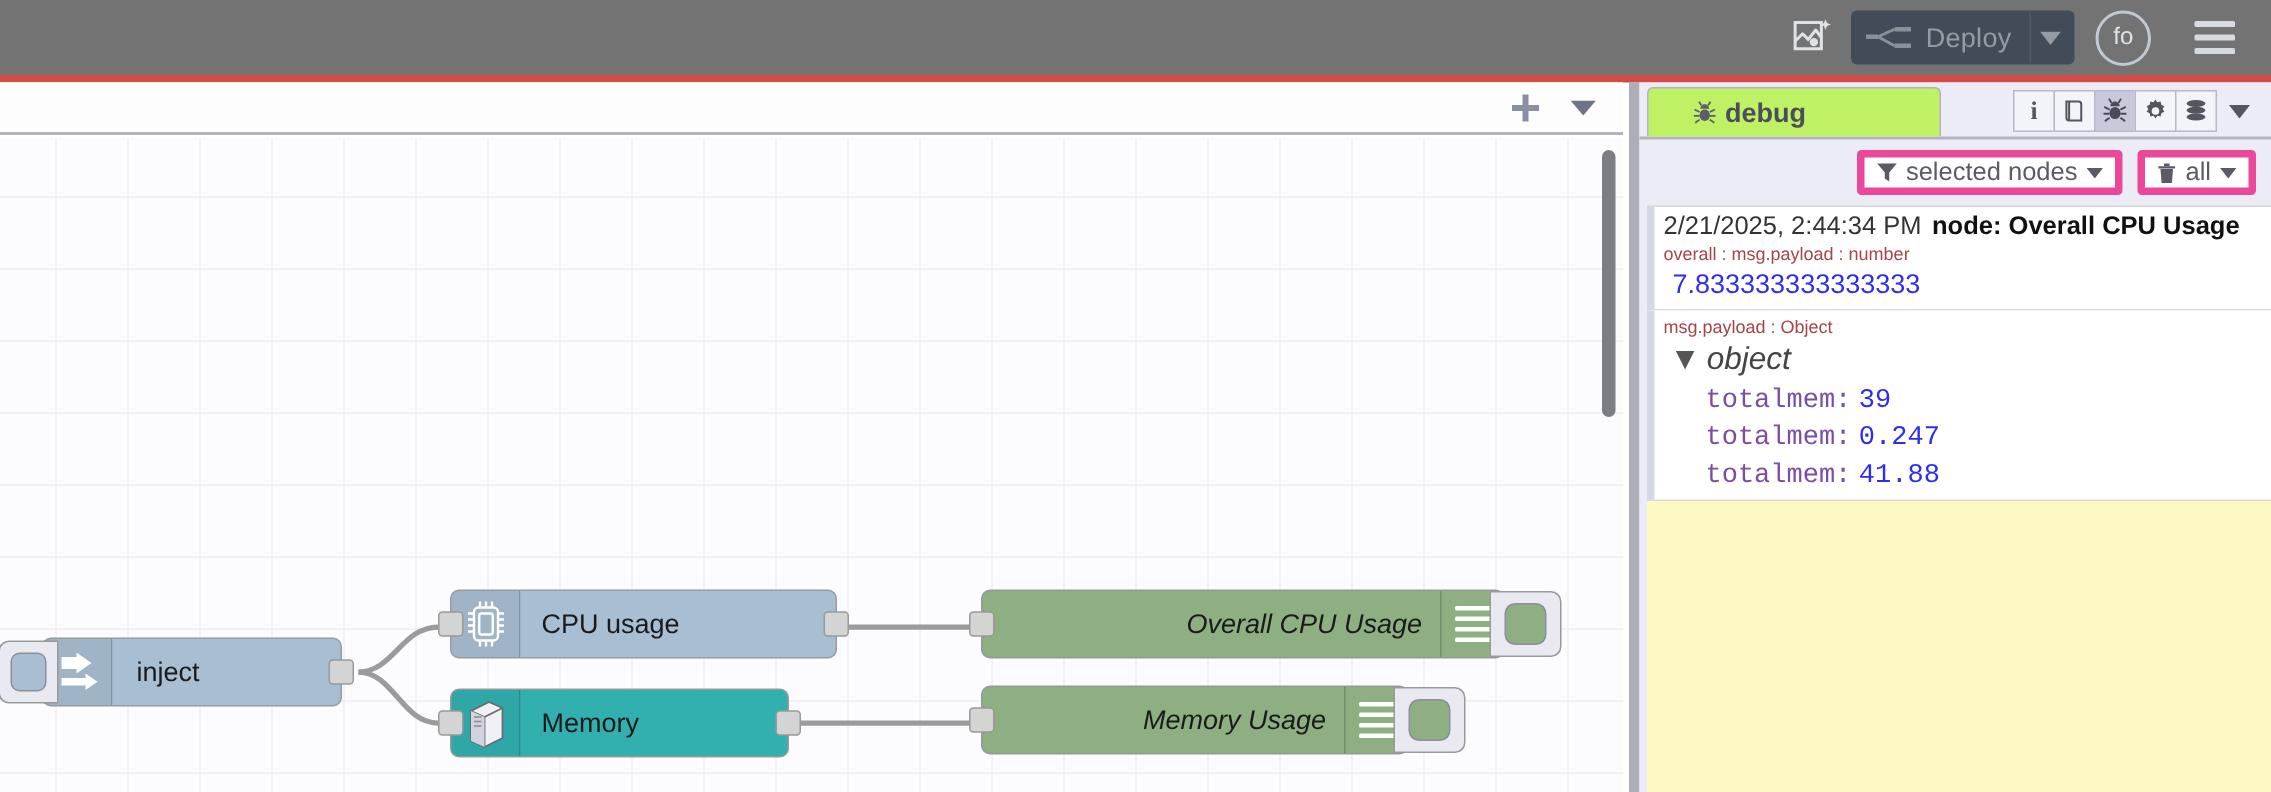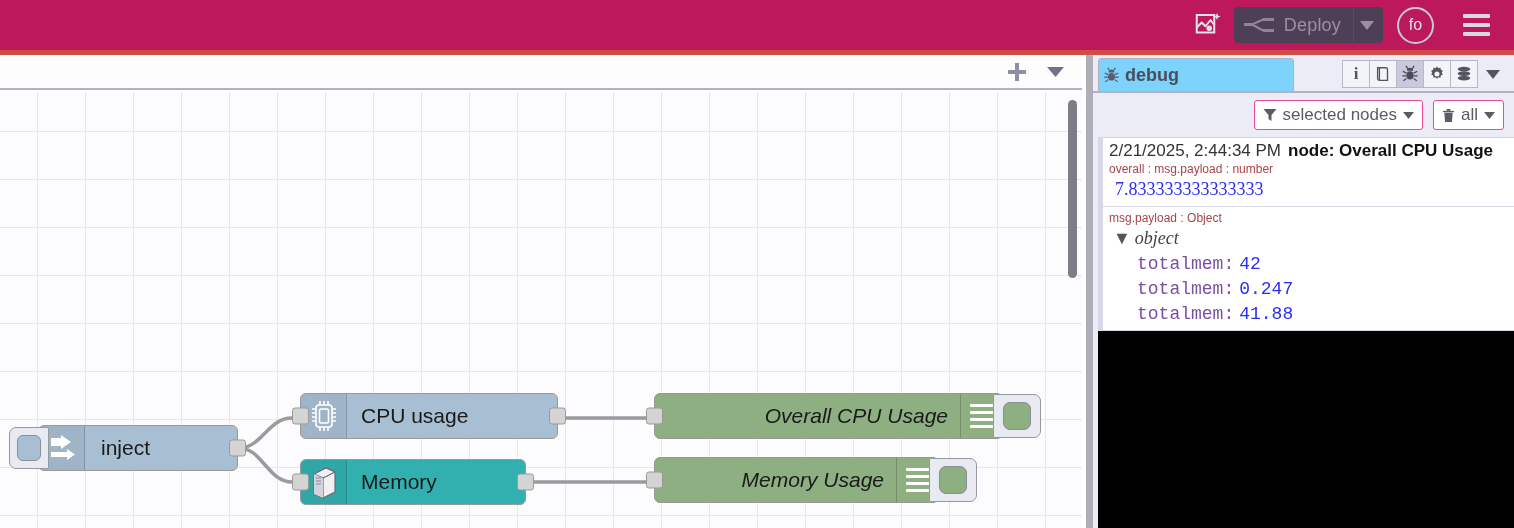--- a/index.html
+++ b/index.html
@@ -6,21 +6,21 @@
   html, body { margin:0; padding:0; }
   body {
     width:1514px; height:528px;
     font-family:"Liberation Sans", sans-serif;
     background:#fff; overflow:hidden; position:relative;
   }
 
   
   #header {
     position:absolute; left:0; top:0; width:1514px; height:50px;
-    background:#be185d; display:flex; align-items:center; justify-content:flex-end;
+    background:#737373; display:flex; align-items:center; justify-content:flex-end;
   }
   #header-redline {
     position:absolute; left:0; top:50px; width:1514px; height:5px; background:#D24C47;
   }
   .hdr-icon-btn {
     width:40px; height:40px; display:flex; align-items:center; justify-content:center;
     cursor:pointer; margin-right:6px;
   }
   #deploy-btn {
     height:36px; background:#3A4654; border-radius:4px; display:flex; align-items:center;
@@ -75,30 +75,30 @@
   
   .node {
     position:absolute; height:46px; border:1px solid #999; border-radius:6px;
     display:flex; align-items:center; box-shadow:0 0 0 0 rgba(0,0,0,0);
   }
   .node-icon-box {
     width:46px; height:100%; display:flex; align-items:center; justify-content:center;
     border-right:1px solid rgba(0,0,0,.18); border-radius:5px 0 0 5px;
     background:rgba(0,0,0,.05);
   }
-  .node-label { flex:1; font-size:21px; color:#1a1a1a; padding:0 14px; }
+  .node-label { flex:1; font-size:18px; color:#1a1a1a; padding:0 14px; }
   .port {
     position:absolute; width:17px; height:17px; background:#d4d4d4;
     border:1px solid #999; border-radius:3px; top:50%; transform:translateY(-50%);
   }
   .port.in  { left:-9px; }
   .port.out { right:-9px; }
 
   
-  #node-inject { left:38px; top:333px; width:200px; background:#a8bed2; }
+  #node-inject { left:28px; top:333px; width:200px; background:#a8bed2; }
   #inject-btn {
     position:absolute; left:-30px; top:50%; transform:translateY(-50%);
     width:40px; height:42px; background:#e9e9f2; border:1px solid #999;
     border-radius:7px 0 0 7px; display:flex; align-items:center; justify-content:center;
     cursor:pointer; z-index:1;
   }
   #inject-btn span { width:24px; height:26px; background:#a8bed2; border:1px solid #8d8d9c; border-radius:6px; }
   #node-inject .node-label { padding-left:16px; }
 
   
@@ -134,61 +134,61 @@
 
   
   #sidebar {
     position:absolute; left:1093px; top:55px; width:421px; height:473px; background:#ececf6;
   }
   #sb-tabrow {
     position:absolute; left:0; top:0; width:421px; height:38px;
     display:flex; align-items:flex-end; border-bottom:2px solid #b3b3c0;
   }
   #sb-tab-debug {
-    margin-left:5px; width:196px; height:33px; background:#7dd3fc;
+    margin-left:5px; width:196px; height:33px; background:#bef264;
     border:1px solid #b3b3c0; border-bottom:none; border-radius:4px 4px 0 0;
-    display:flex; align-items:center; padding-left:4px; gap:5px; cursor:pointer;
+    display:flex; align-items:center; padding-left:29px; gap:5px; cursor:pointer;
   }
   #sb-tab-debug .lbl { font-size:18px; font-weight:bold; color:#4c4c5a; }
   #sb-icons { margin-left:auto; display:flex; align-items:center; padding-bottom:3px; }
   .sb-icon {
     width:28px; height:28px; border:1px solid #b8b8c6; margin-left:-1px;
     background:#f3f3fa; display:flex; align-items:center; justify-content:center; cursor:pointer;
   }
   .sb-icon.active { background:#c9c9dc; }
   #sb-icon-caret { width:30px; height:28px; display:flex; align-items:center;
     justify-content:center; cursor:pointer; margin-right:6px; color:#55555f; }
 
   #sb-filterrow {
     position:absolute; left:0; top:40px; width:421px; height:40px;
     display:flex; align-items:center; justify-content:flex-end; padding-right:10px; gap:10px;
   }
   .pill {
-    height:30px; background:#fff; border:1px solid #ec4899; border-radius:3px;
+    height:30px; background:#fff; border:5px solid #ec4899; border-radius:3px;
     display:flex; align-items:center; padding:0 8px; gap:6px; cursor:pointer;
     font-size:17px; color:#5b5b66;
   }
 
   #debug-list {
     position:absolute; left:5px; top:82px; width:416px; height:391px;
-    background:#000000; border-top:1px solid #d5d5e2; overflow:hidden;
+    background:#fef9c3; border-top:1px solid #d5d5e2; overflow:hidden;
   }
   .dbg-msg {
     border-bottom:1px solid #d9d9e6; border-left:5px solid #d7d7ea;
     padding:3px 4px 6px 6px; background:#fff;
   }
   .dbg-head { font-size:17px; color:#333; white-space:nowrap; }
   .dbg-head .node-name { font-weight:bold; color:#111; margin-left:7px; }
   .dbg-topic { font-size:12px; color:#a6444a; margin-top:1px; }
   .dbg-value {
-    font-family:Liberation Serif, serif; font-size:18px; color:#2d2df0;
+    font-family:Liberation Sans, sans-serif; font-size:18px; color:#2d2df0;
     margin-top:3px; padding-left:6px;
   }
   .dbg-obj-root {
-    font-family:Liberation Serif, serif; font-size:18px; font-style:italic;
+    font-family:Liberation Sans, sans-serif; font-size:21px; font-style:italic;
     color:#444; margin-top:3px; padding-left:4px;
   }
   .caret-tri { display:inline-block; margin-right:4px; color:#555; font-style:normal; }
   .dbg-prop {
     font-family:"Liberation Mono", monospace; font-size:18px; margin-top:5px; padding-left:28px;
   }
   .dbg-prop .k { color:#7a4fa3; }
   .dbg-prop .v { color:#2d2df0; margin-left:5px; }
 </style>
 </head>
@@ -415,21 +415,21 @@
       <div class="dbg-topic">overall : msg.payload : number</div>
       <div class="dbg-value">7.833333333333333</div>
     </div>
 
     <div class="dbg-msg">
       <div class="dbg-topic">msg.payload : Object</div>
       <div class="dbg-obj-root">
         <span class="caret-tri">▼</span><span>object</span>
       </div>
       <div class="dbg-prop">
-        <span class="k">totalmem:</span><span class="v">42</span>
+        <span class="k">totalmem:</span><span class="v">39</span>
       </div>
       <div class="dbg-prop">
         <span class="k">totalmem:</span><span class="v">0.247</span>
       </div>
       <div class="dbg-prop">
         <span class="k">totalmem:</span><span class="v">41.88</span>
       </div>
     </div>
 
   </div>

